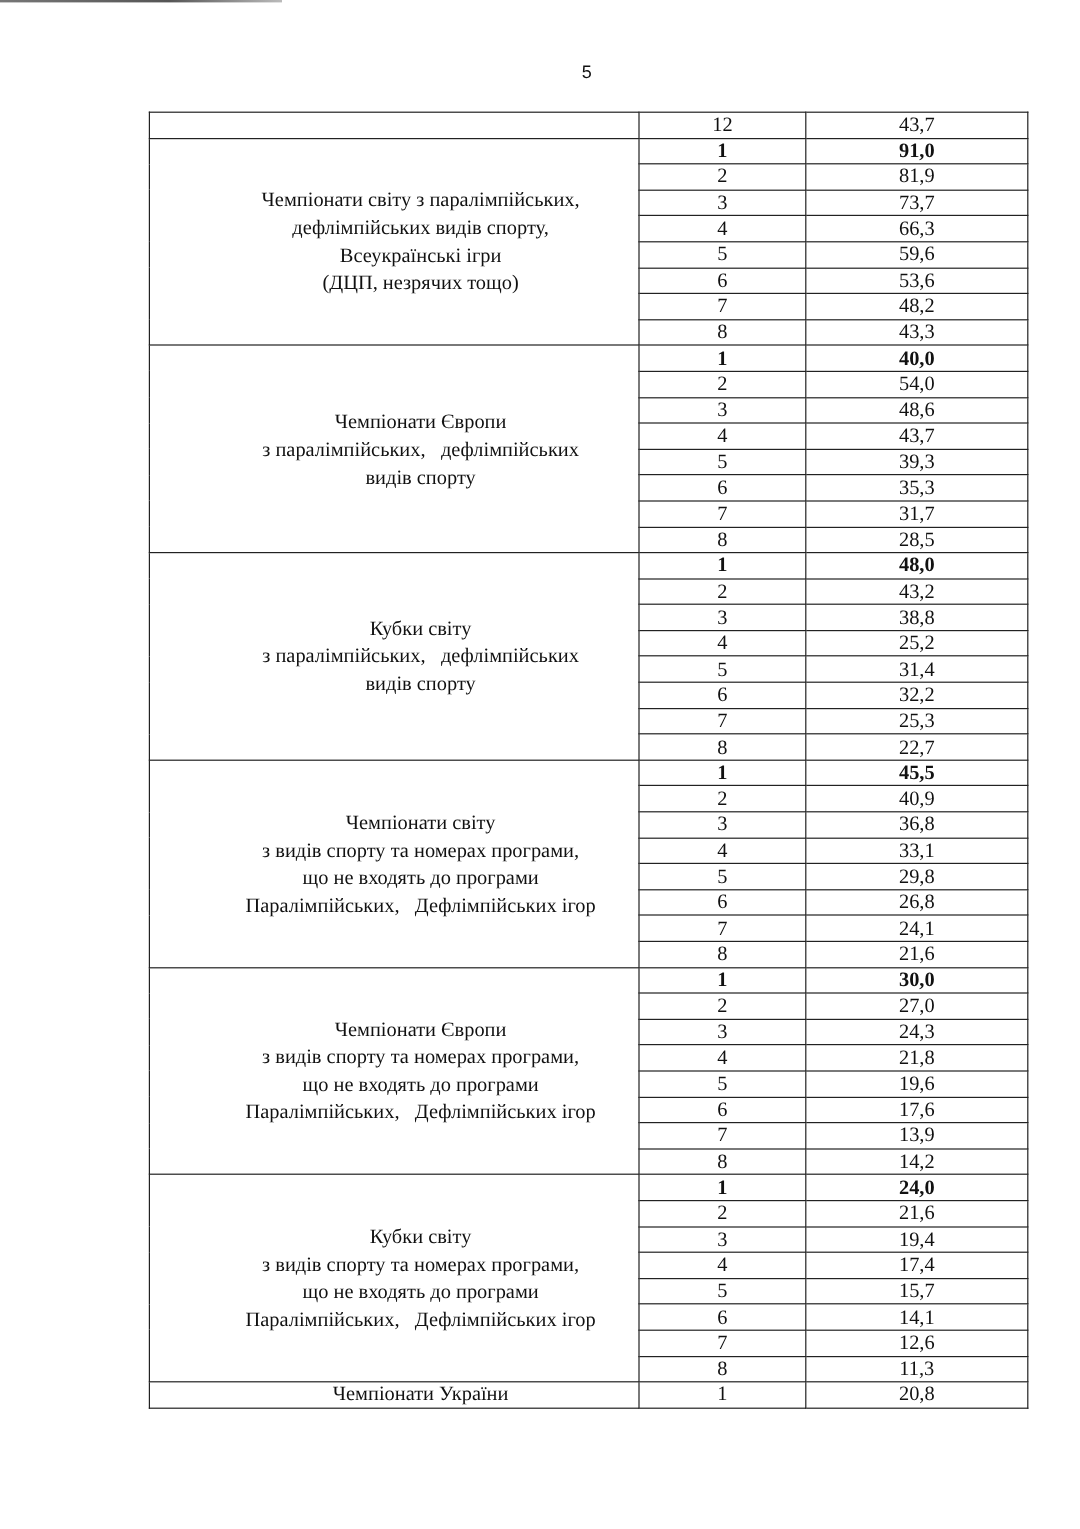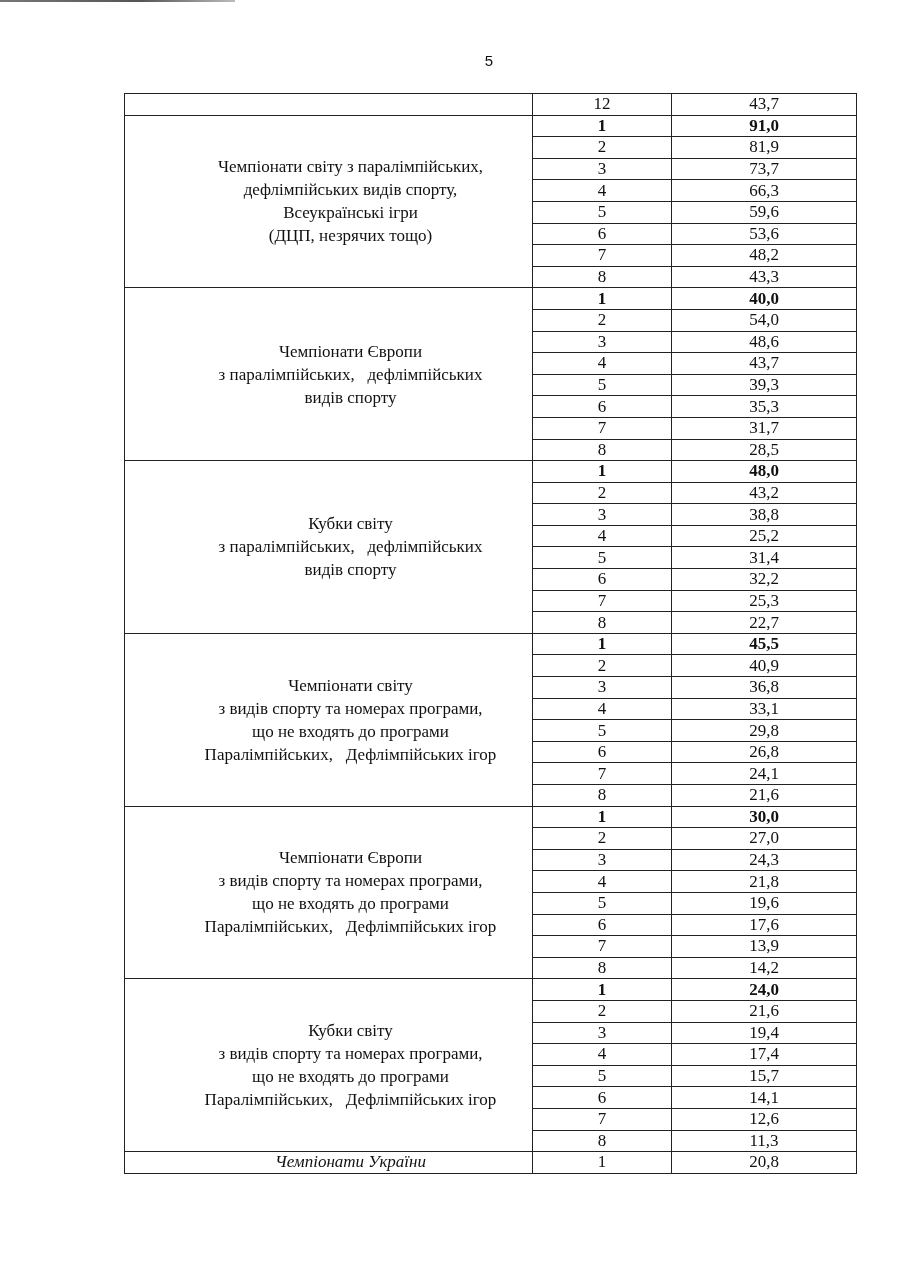--- a/index.html
+++ b/index.html
@@ -252,18 +252,18 @@
       </tr>
       <tr>
         <td class="place">7</td>
         <td class="score">12,6</td>
       </tr>
       <tr>
         <td class="place">8</td>
         <td class="score">11,3</td>
       </tr>
       <tr>
-        <td class="cat" style="line-height: 20px; font-style: italic;">Чемпіонати України</td>
+        <td class="cat" style="line-height: 20px;">Чемпіонати України</td>
         <td class="place">1</td>
         <td class="score">20,8</td>
       </tr>
     </tbody>
 </table>
 
 </body></html>

